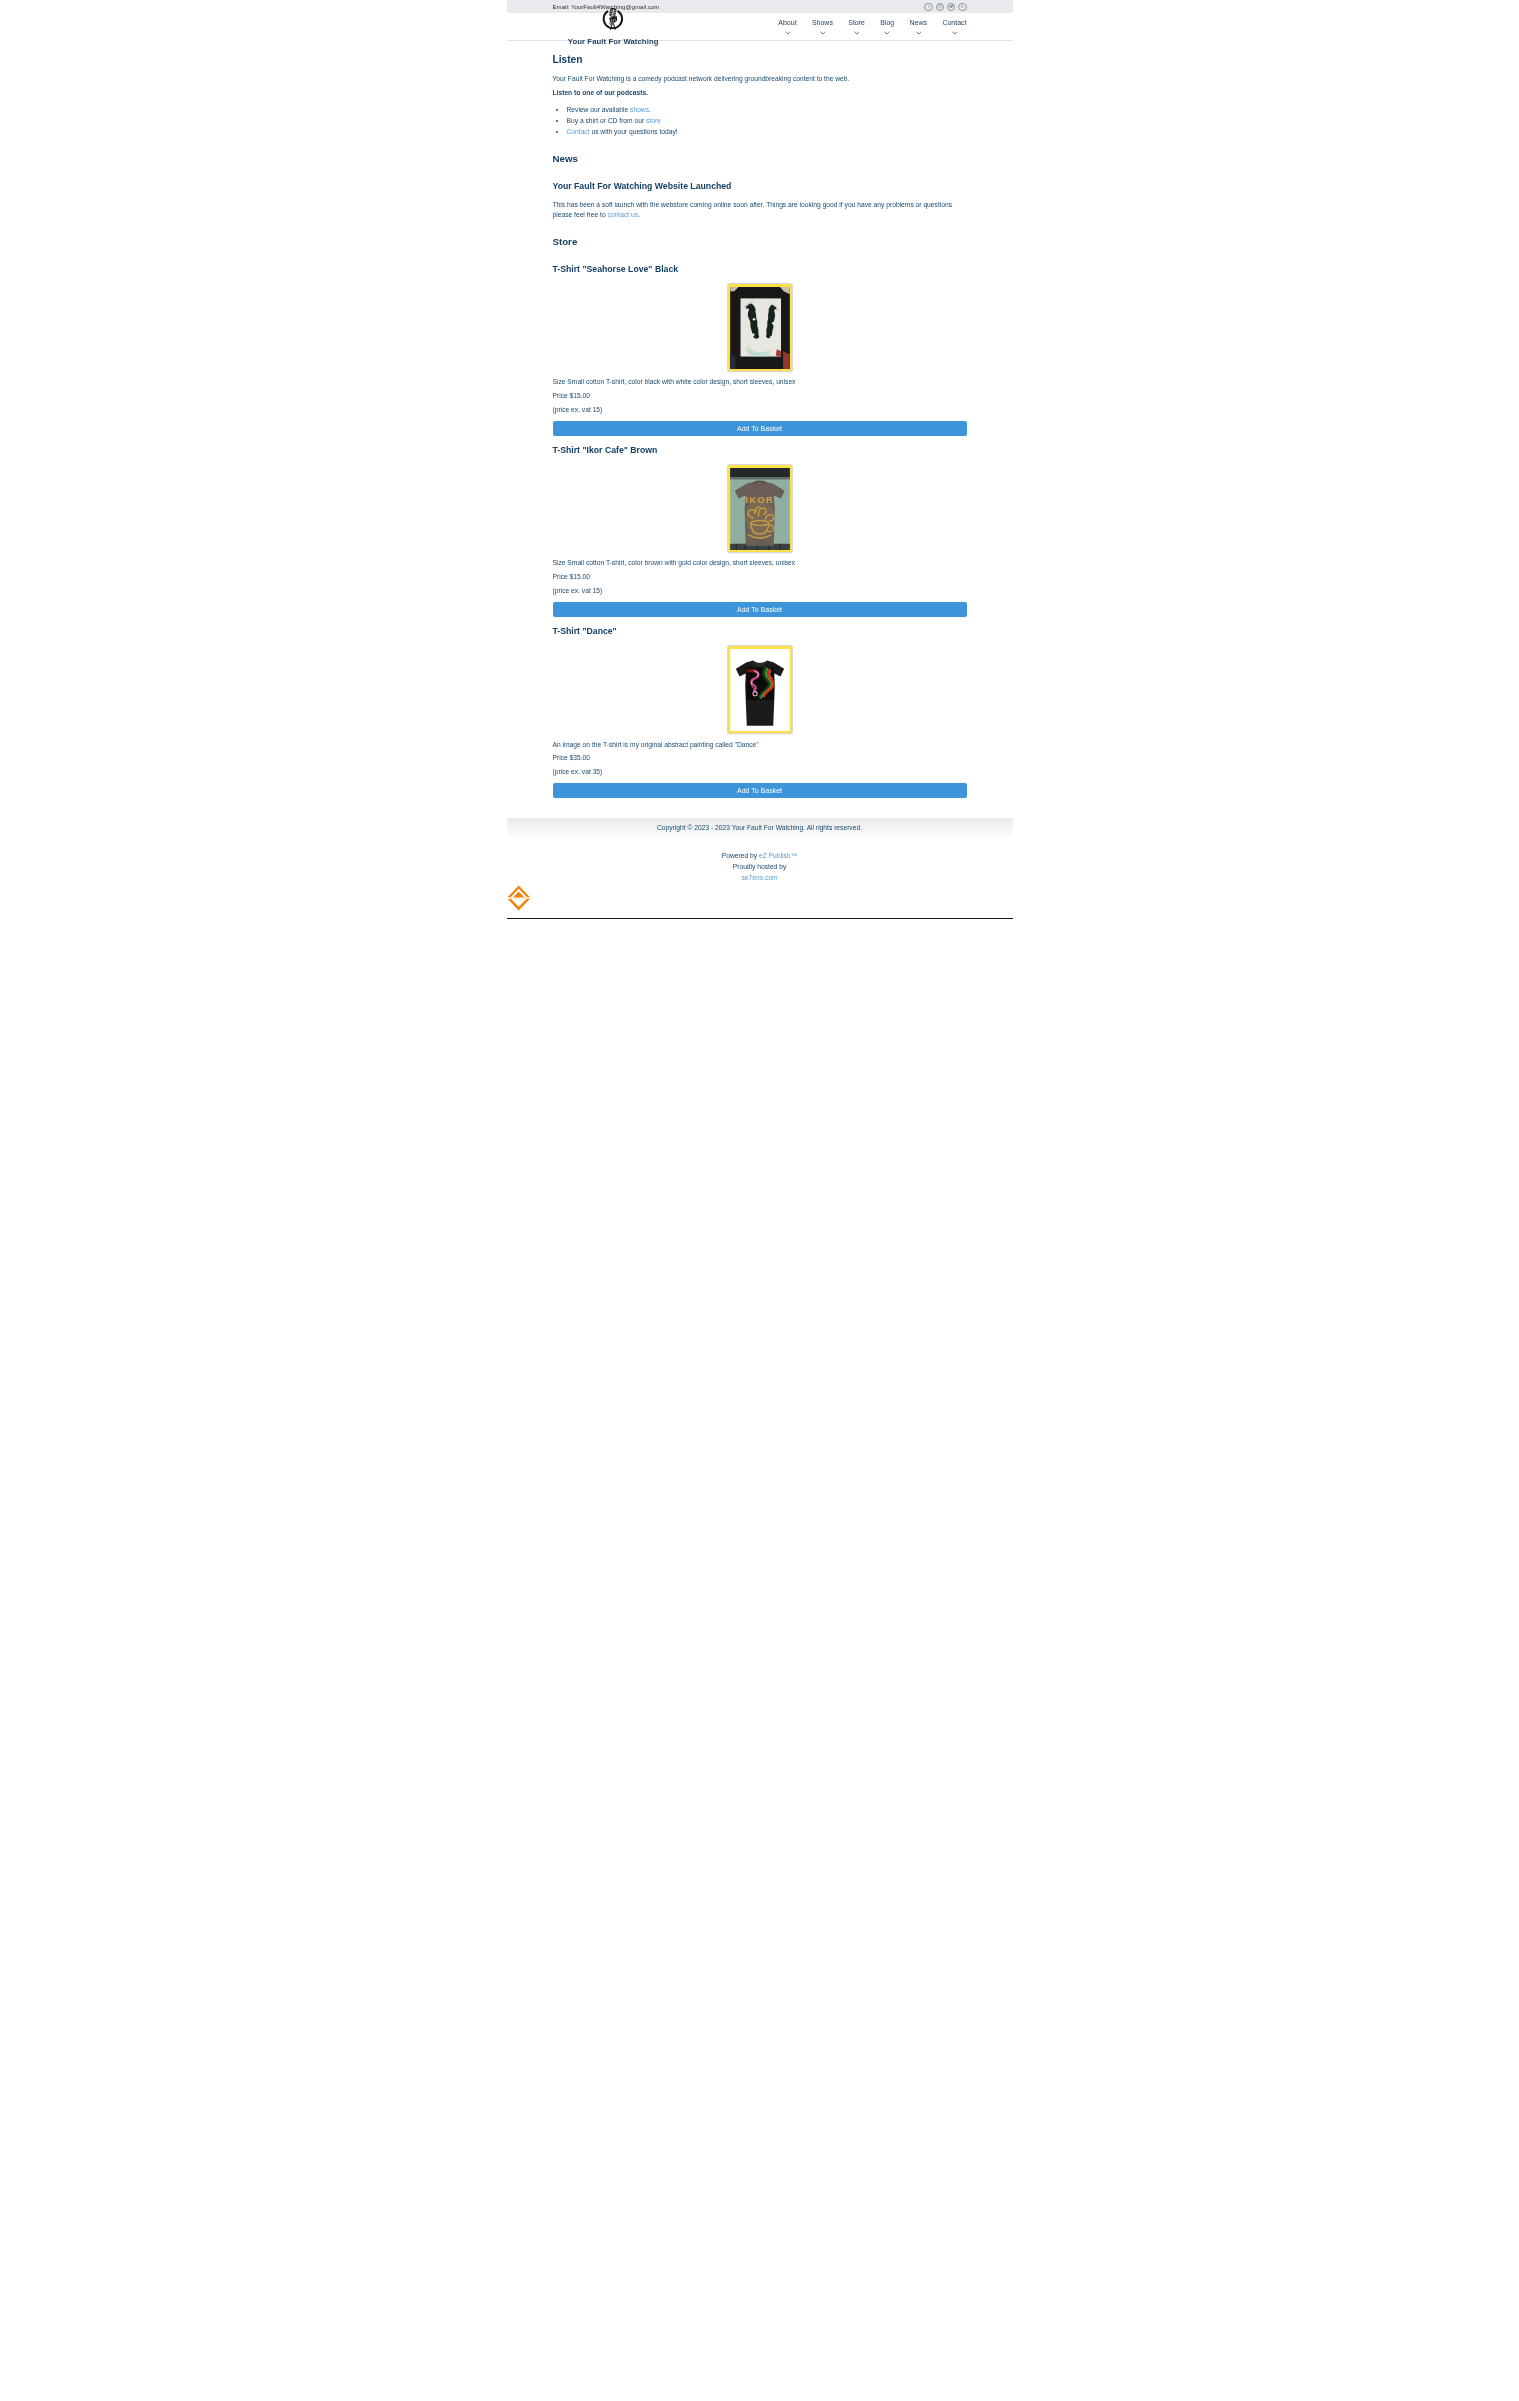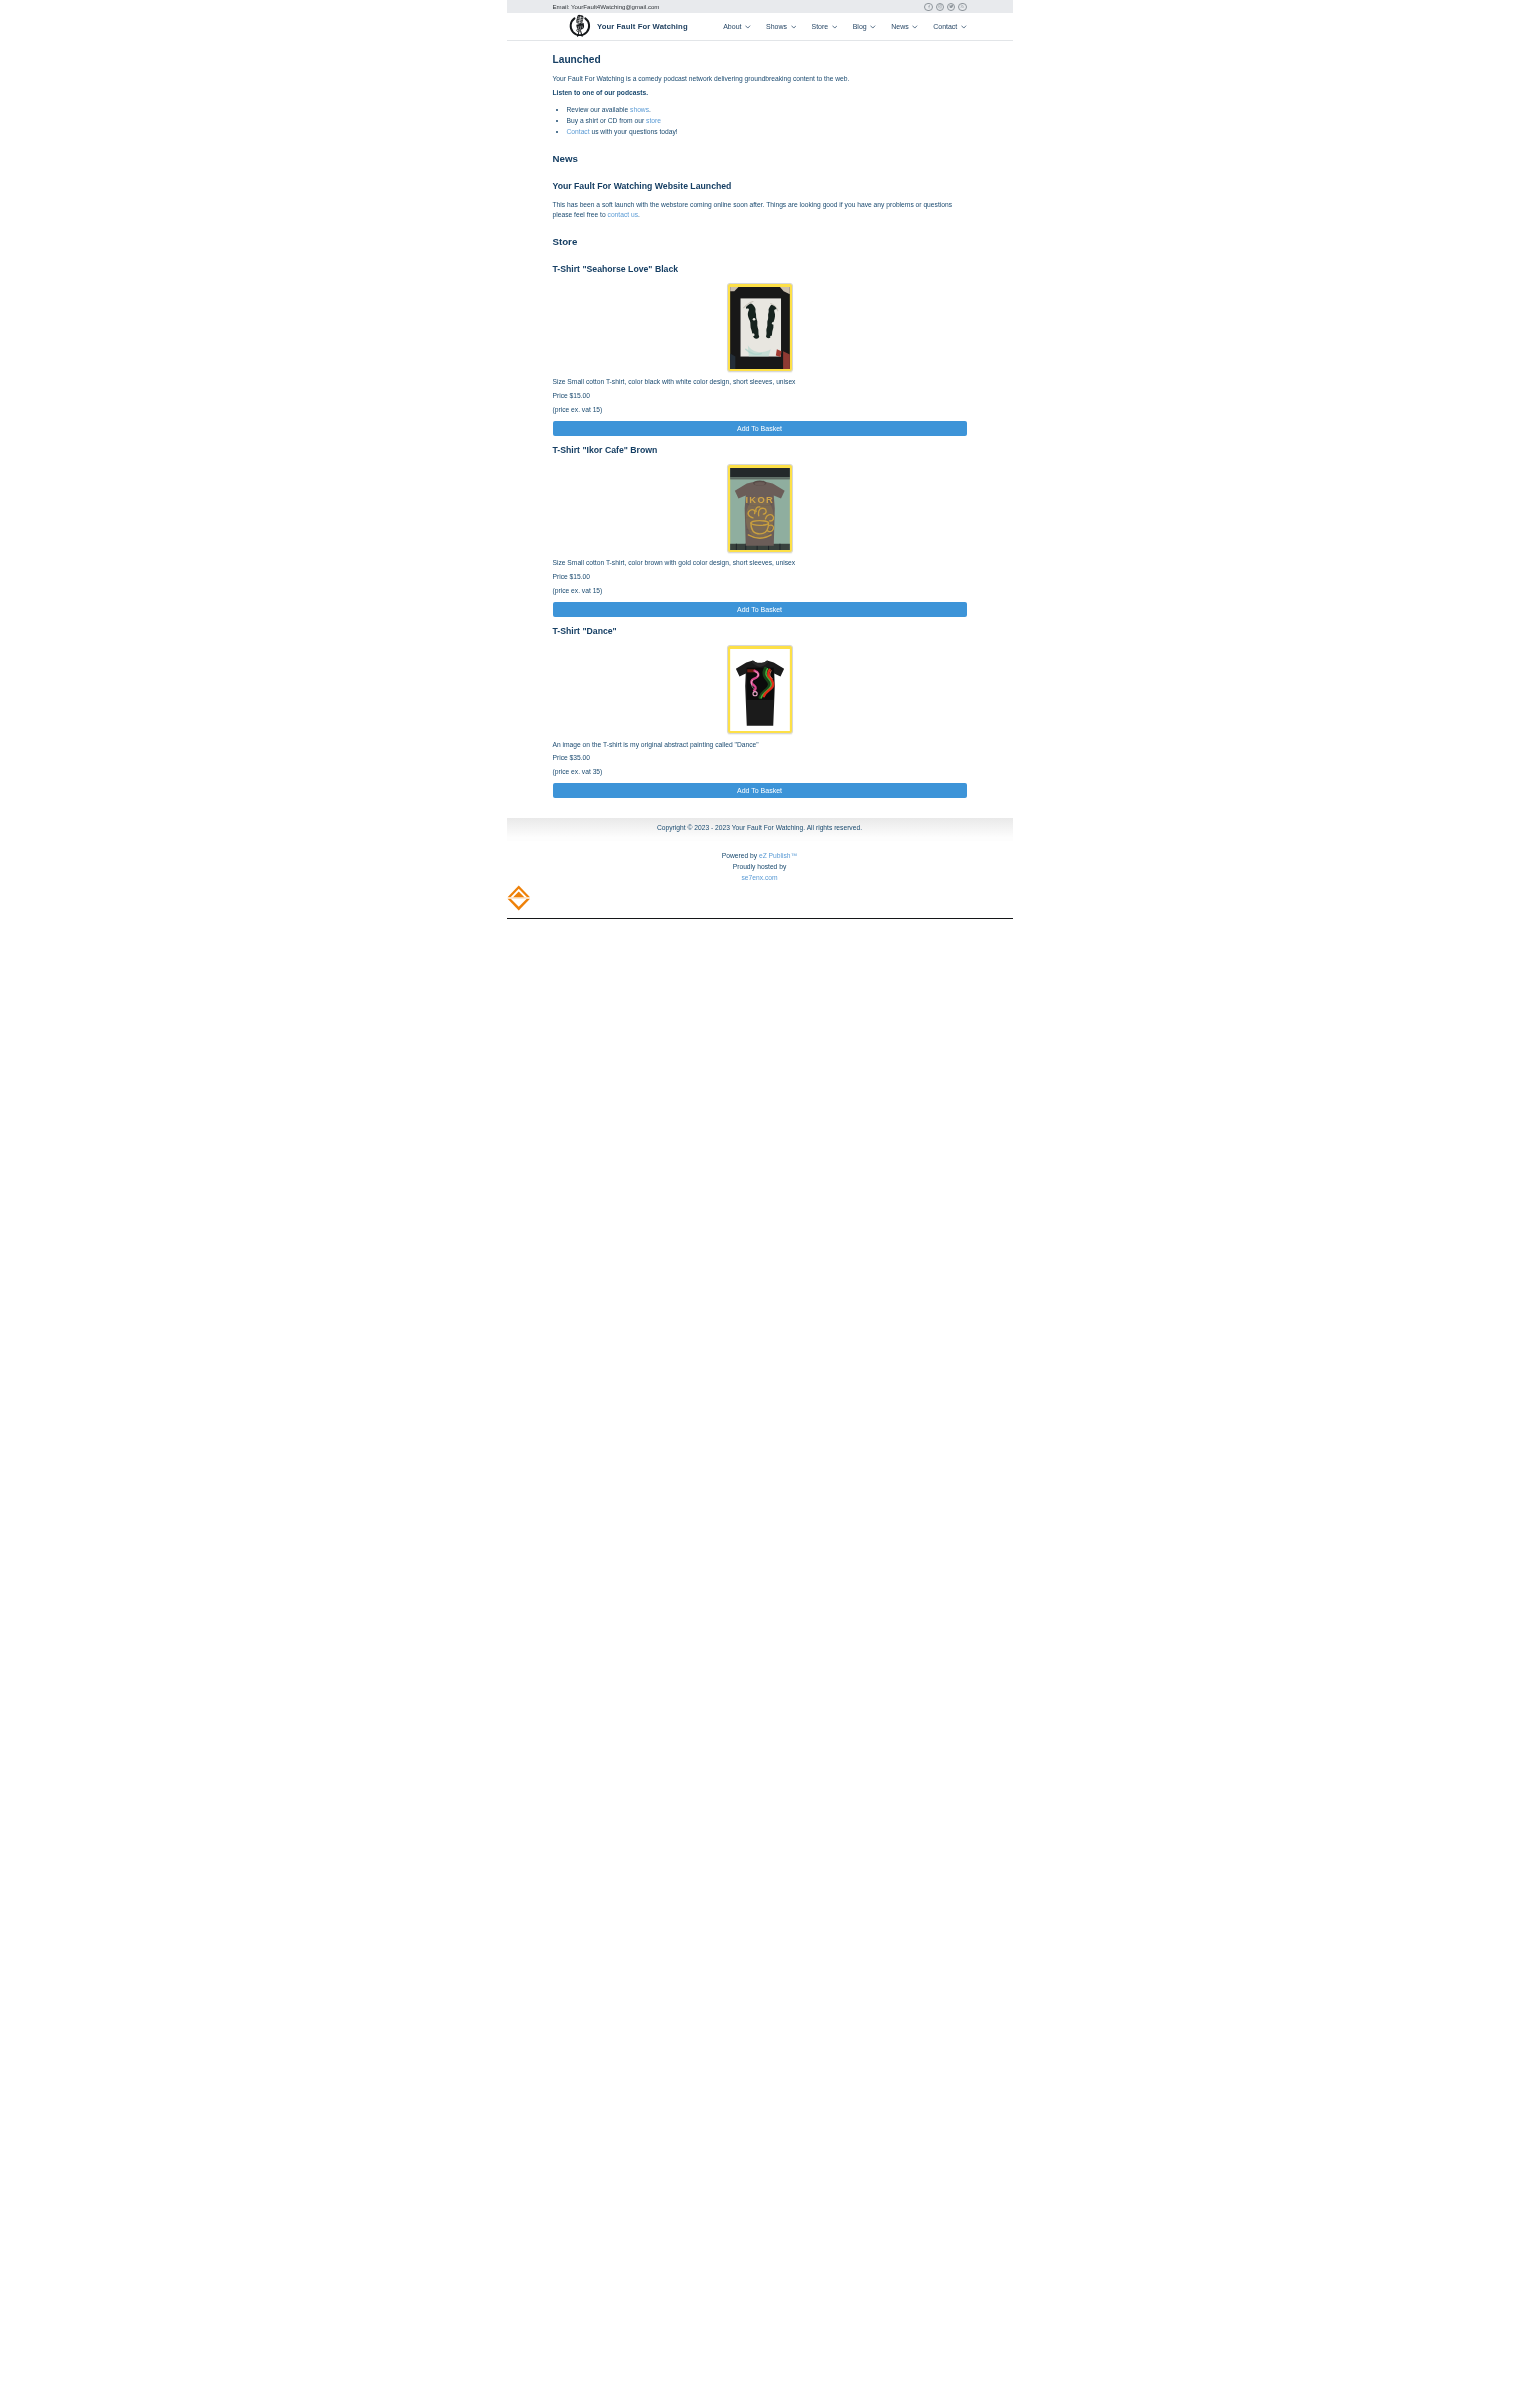--- a/index.html
+++ b/index.html
@@ -2,21 +2,21 @@
 <html style="font-size:8.2px"><head>
 <meta charset="utf-8">
 <style>
   * { box-sizing: border-box; }
   html,body { margin:0; padding:0; background:#fff; }
   body {
     width:506px; margin:0 auto;
     font-family:"Liberation Sans", sans-serif;
     color:#1a4a70;
   }
-  a { text-decoration:none; cursor:pointer; }
+  a { text-decoration:none; cursor:pointer;flex-direction:column; }
   .container { width:414px; margin:0 auto; }
 
   
   .topbar { background:#e8eaed; }
   .topbar-inner { display:flex; align-items:center; justify-content:space-between; height:13.3px; }
   .email { font-size:6.1px; color:#2e3338; }
   .social { display:flex; align-items:center; gap:3.1px; }
   .s-ic {
     width:8.2px; height:8.2px; border:0.5px solid #8e959b; border-radius:50%;
     display:flex; align-items:center; justify-content:center; color:#8e959b; background:transparent;
@@ -167,21 +167,21 @@
           <span>Contact</span>
           <svg class="chev" viewBox="0 0 12 8" width="5.6" height="4.1">
             <path d="M1 1l5 5.2L11 1" fill="none" stroke="currentColor" stroke-width="1.5"></path>
           </svg>
         </a>
     </nav>
   </div>
 </header>
 
 <main class="container">
-  <h1>Launched</h1>
+  <h1>Listen</h1>
   <p>Your Fault For Watching is a comedy podcast network delivering groundbreaking content to the web.</p>
   <p class="bold-line">Listen to one of our podcasts.</p>
   <ul class="podcast-list">
     <li><span>Review our available </span><a class="lnk">shows</a><span>.</span></li>
     <li><span>Buy a shirt or CD from our </span><a class="lnk">store</a><span></span></li>
     <li><span></span><a class="lnk">Contact</a><span> us with your questions today!</span></li>
   </ul>
 
   <h2>News</h2>
   <h3 class="after-h2">Your Fault For Watching Website Launched</h3>

